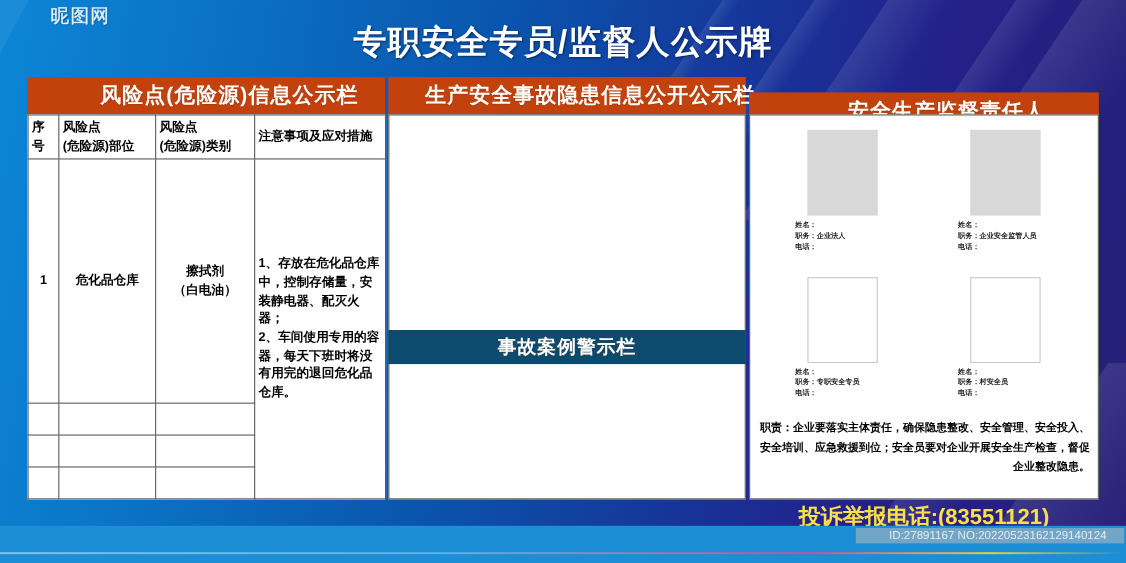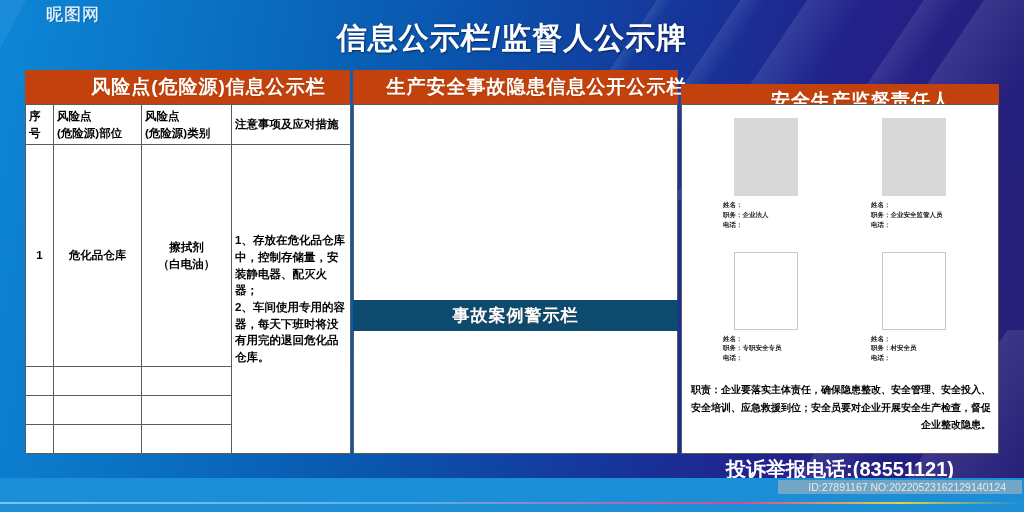--- a/index.html
+++ b/index.html
@@ -156,21 +156,21 @@
     text-align:right;
   }
 
   
   #hotline {
     position:absolute; left:681px; top:456px;
     width:318px;
     text-align:center;
     font-size:20px;
     font-weight:bold;
-    color:#ffffff;
+    color:#fde047;
     white-space:nowrap;
   }
 
   
   #footer {
     position:absolute; left:0; top:478px; width:1024px; height:34px;
     background:#1b8ed6;
     overflow:hidden;
   }
   #footer-stripe1 { position:absolute; left:0; bottom:8px; width:1024px; height:2px;
@@ -205,21 +205,21 @@
 <div id="bg-streaks">
   <i style="left:700px; top:-40px; width:26px; height:200px;"></i>
   <i style="left:760px; top:-60px; width:60px; height:260px;"></i>
   <i style="left:880px; top:-50px; width:40px; height:230px;"></i>
   <i style="left:940px; top:-30px; width:90px; height:190px;"></i>
   <i style="left:620px; top:-30px; width:16px; height:170px;"></i>
   <i style="left:830px; top:300px; width:70px; height:260px;"></i>
   <i style="left:930px; top:330px; width:120px; height:230px;"></i>
 </div>
 
-<div id="title">信息公示栏/监督人公示牌</div>
+<div id="title">专职安全专员/监督人公示牌</div>
 
 <div class="hdr" id="hdr-left">风险点(危险源)信息公示栏</div>
 <div class="hdr" id="hdr-mid">生产安全事故隐患信息公开公示栏</div>
 <div class="hdr" id="hdr-right">安全生产监督责任人</div>
 
 <div class="panel" id="panel-left"></div>
 <div class="panel" id="panel-mid"></div>
 <div class="panel" id="panel-right"></div>
 
 <table id="risk-table">

